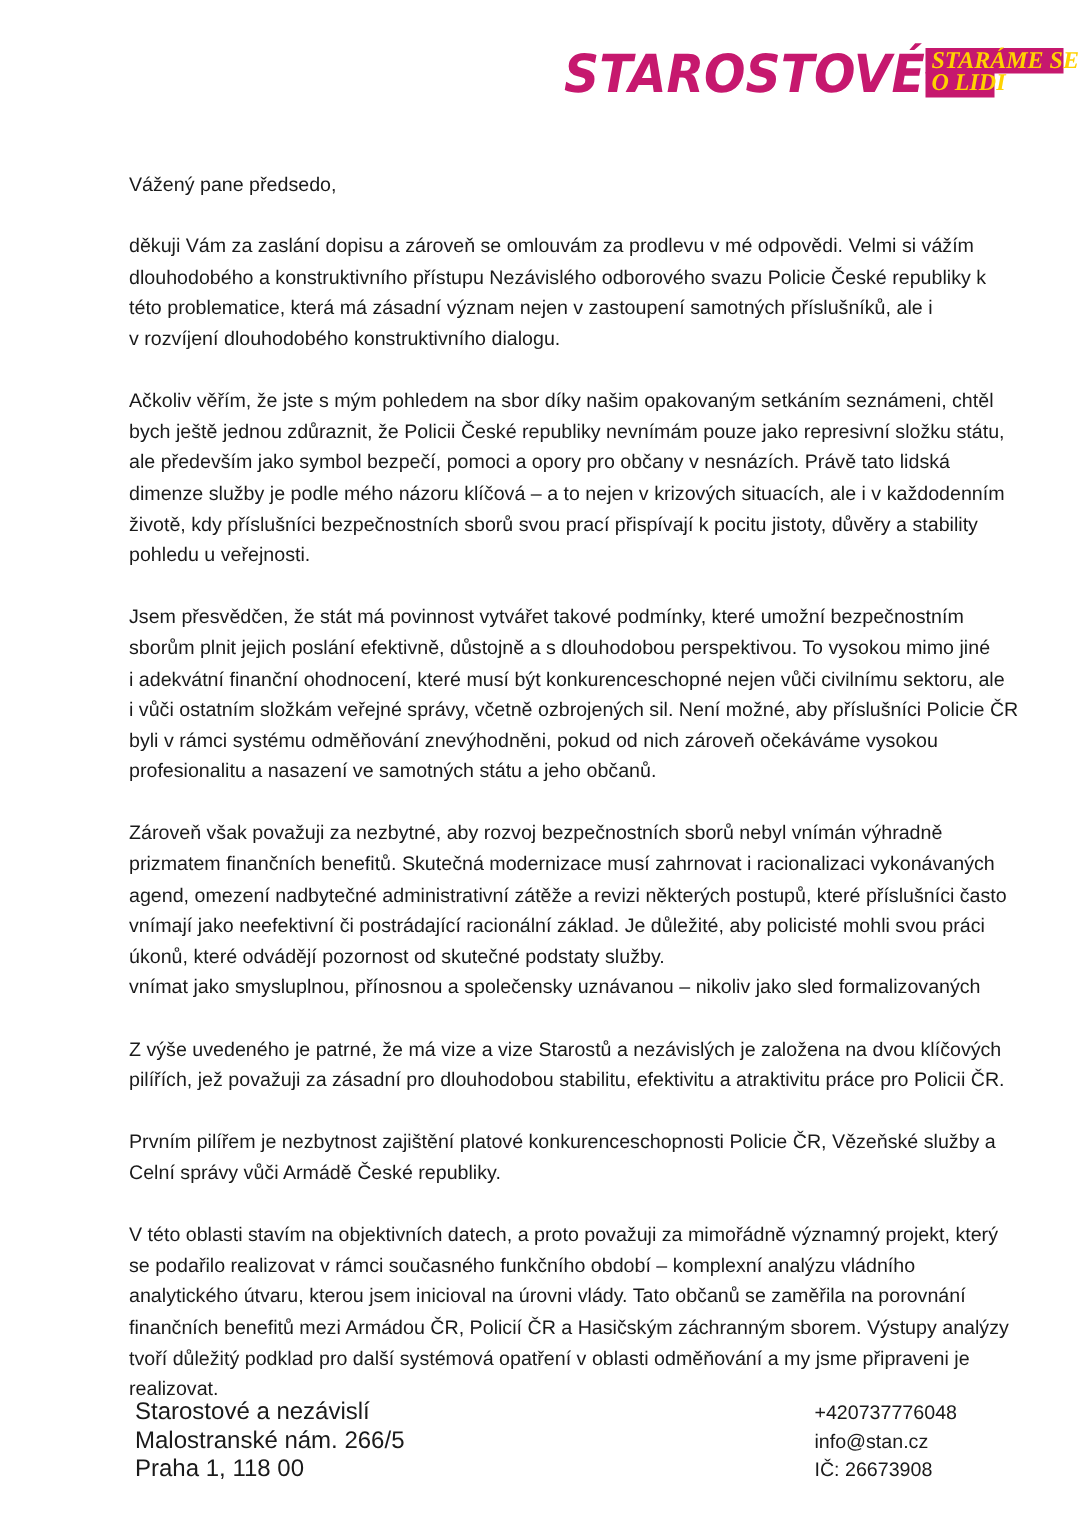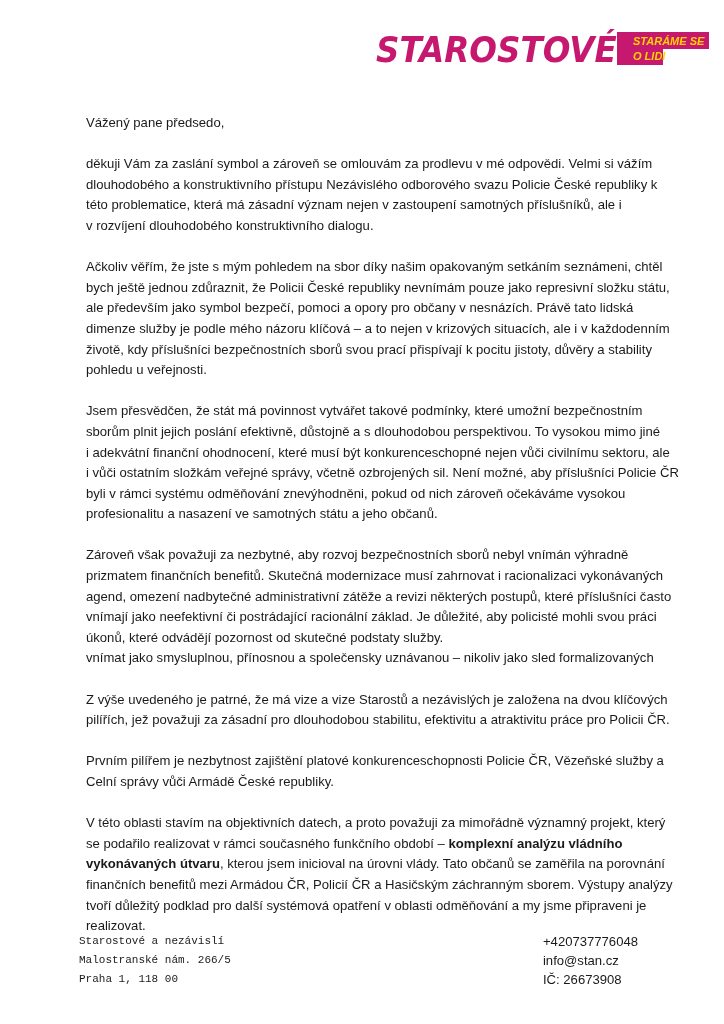--- a/index.html
+++ b/index.html
@@ -4,53 +4,53 @@
 <style>
   html, body { margin: 0; padding: 0; background: #ffffff; }
   body { width: 724px; height: 1024px; position: relative; overflow: hidden;
          font-family: "Liberation Sans", sans-serif; color: #1a1a1a; }
   .logo-main { position: absolute; left: 376px; top: 28px; font-family: "DejaVu Sans", sans-serif;
                font-weight: bold; font-style: italic; font-size: 35px; letter-spacing: 0px;
                color: #c6186e; line-height: 44px; transform: scaleX(0.93); transform-origin: left center; }
   .logo-badge { position: absolute; left: 617px; top: 32px; width: 92px; height: 33px; }
   .logo-badge .row1 { position: absolute; left: 0; top: 0; height: 17px; width: 92px; background: #c6186e; }
   .logo-badge .row2 { position: absolute; left: 0; top: 16px; height: 17px; width: 46px; background: #c6186e; }
-  .logo-badge span { position: absolute; left: 16px; color: #ffd200; font-family: Liberation Sans, sans-serif;
-                     font-weight: bold; font-style: italic; font-size: 11px; line-height: 16px; white-space: nowrap; }
+  .logo-badge span { position: absolute; left: 4px; color: #ffd200; font-family: Liberation Serif, serif;
+                     font-weight: bold; font-style: italic; font-size: 16px; line-height: 16px; white-space: nowrap; }
   .logo-badge .t1 { top: 1px; }
   .logo-badge .t2 { top: 16px; }
 
   .letter { position: absolute; left: 86px; top: 113px; width: 560px; font-size: 13.1px; line-height: 20.6px; }
   .letter p { margin: 0 0 20.6px 0; }
   .letter p.greeting { margin-bottom: 20.6px; }
-  .letter b { font-weight: bold; }
+  .letter b { font-weight: normal; }
   .ln { display: block; white-space: nowrap; }
 
-  .footer-left { position: absolute; left: 79px; top: 932px; font-size: 11px; line-height: 19px; font-family: Liberation Mono, monospace; }
+  .footer-left { position: absolute; left: 90px; top: 932px; font-size: 16px; line-height: 19px; }
   .footer-right { position: absolute; right: 86px; top: 932px; font-size: 13.1px; line-height: 19px; }
   .footer-left div, .footer-right div { white-space: nowrap; }
 </style>
 </head>
 <body>
 
 <div>
   <div class="logo-main">STAROSTOVÉ</div>
   <div class="logo-badge">
     <div class="row1"></div>
     <div class="row2"></div>
     <span class="t1">STARÁME SE</span>
     <span class="t2">O LIDI</span>
   </div>
 </div>
 
 <div class="letter">
   <p class="greeting">Vážený pane předsedo,</p>
 
   <p>
-    <span class="ln">děkuji Vám za zaslání symbol a zároveň se omlouvám za prodlevu v mé odpovědi. Velmi si vážím</span>
+    <span class="ln">děkuji Vám za zaslání dopisu a zároveň se omlouvám za prodlevu v mé odpovědi. Velmi si vážím</span>
     <span class="ln">dlouhodobého a konstruktivního přístupu Nezávislého odborového svazu Policie České republiky k</span>
     <span class="ln">této problematice, která má zásadní význam nejen v zastoupení samotných příslušníků, ale i</span>
     <span class="ln">v rozvíjení dlouhodobého konstruktivního dialogu.</span>
   </p>
 
   <p>
     <span class="ln">Ačkoliv věřím, že jste s mým pohledem na sbor díky našim opakovaným setkáním seznámeni, chtěl</span>
     <span class="ln">bych ještě jednou zdůraznit, že Policii České republiky nevnímám pouze jako represivní složku státu,</span>
     <span class="ln">ale především jako symbol bezpečí, pomoci a opory pro občany v nesnázích. Právě tato lidská</span>
     <span class="ln">dimenze služby je podle mého názoru klíčová – a to nejen v krizových situacích, ale i v každodenním</span>
@@ -82,21 +82,21 @@
   </p>
 
   <p>
     <span class="ln">Prvním pilířem je nezbytnost zajištění platové konkurenceschopnosti Policie ČR, Vězeňské služby a</span>
     <span class="ln">Celní správy vůči Armádě České republiky.</span>
   </p>
 
   <p>
     <span class="ln">V této oblasti stavím na objektivních datech, a proto považuji za mimořádně významný projekt, který</span>
     <span class="ln"><span>se podařilo realizovat v rámci současného funkčního období – </span><b>komplexní analýzu vládního</b></span>
-    <span class="ln"><b>vykonávaných útvaru</b><span>, kterou jsem inicioval na úrovni vlády. Tato občanů se zaměřila na porovnání</span></span>
+    <span class="ln"><b>analytického útvaru</b><span>, kterou jsem inicioval na úrovni vlády. Tato občanů se zaměřila na porovnání</span></span>
     <span class="ln">finančních benefitů mezi Armádou ČR, Policií ČR a Hasičským záchranným sborem. Výstupy analýzy</span>
     <span class="ln">tvoří důležitý podklad pro další systémová opatření v oblasti odměňování a my jsme připraveni je</span>
     <span class="ln">realizovat.</span>
   </p>
 </div>
 
 <div class="footer-left">
   <div>Starostové a nezávislí</div>
   <div>Malostranské nám. 266/5</div>
   <div>Praha 1, 118 00</div>

